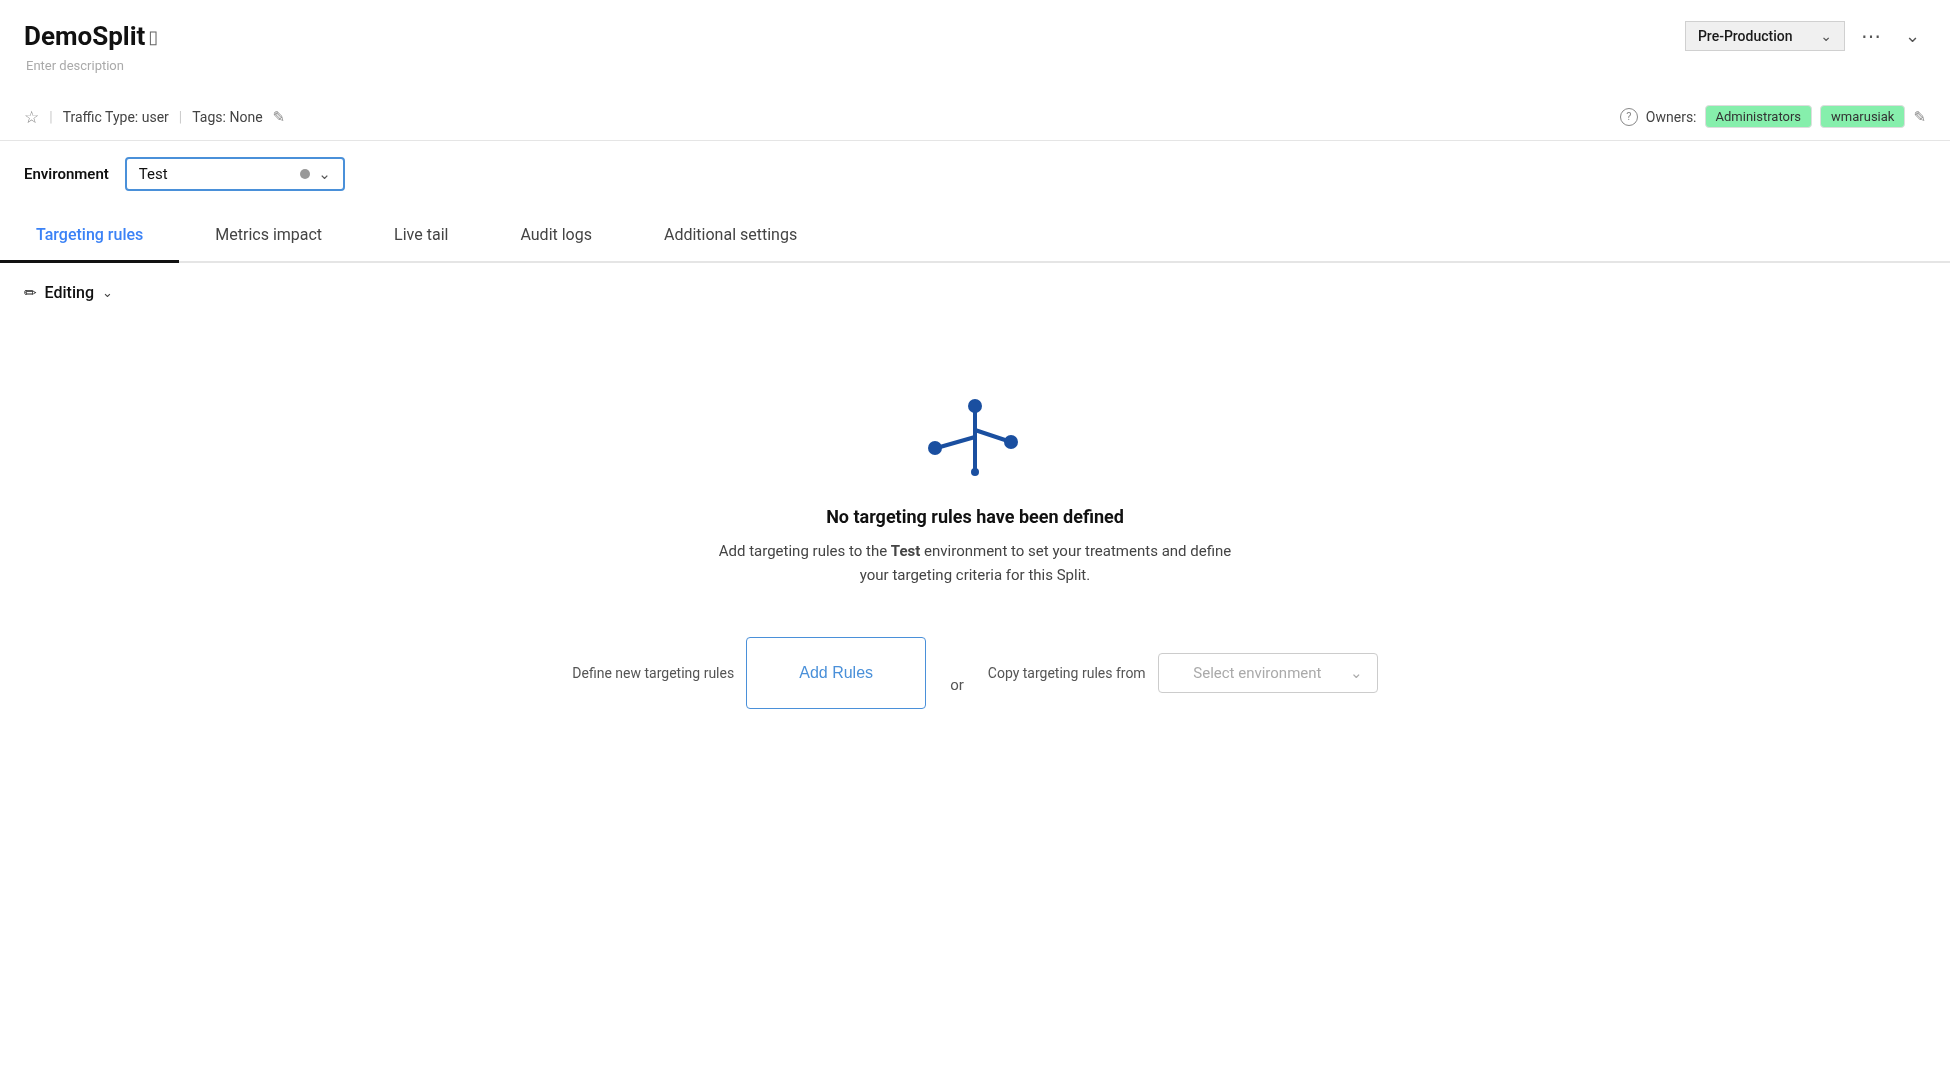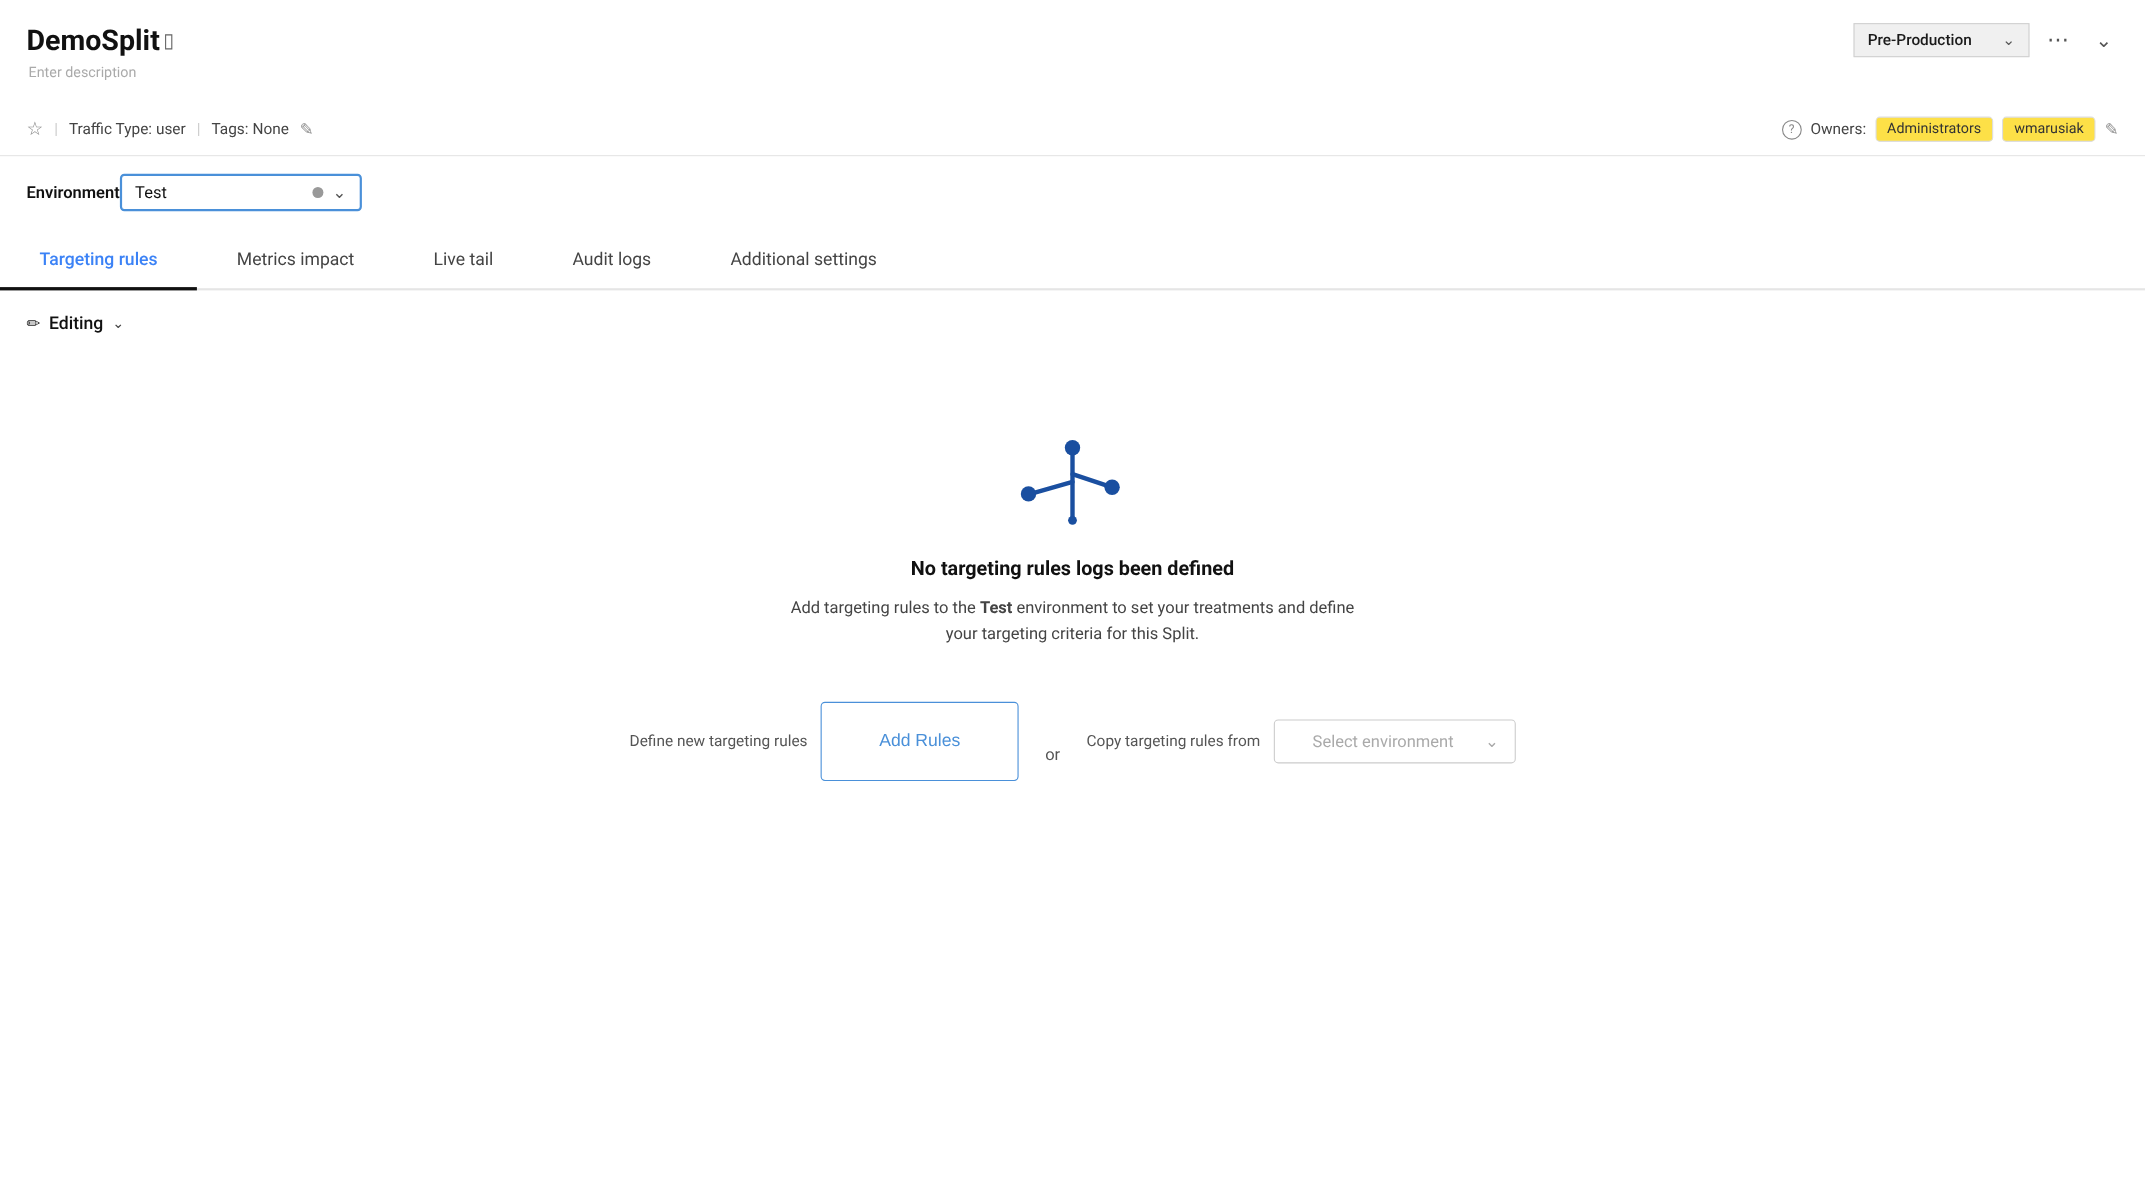--- a/index.html
+++ b/index.html
@@ -154,38 +154,39 @@
       border-radius: 50%;
       display: flex;
       align-items: center;
       justify-content: center;
       font-size: 11px;
       color: #888;
       cursor: pointer;
     }
 
     .owner-badge {
-      background: #fde047;
+      background: #86efac;
       border: 1px solid #ddd;
       border-radius: 4px;
       padding: 3px 10px;
       font-size: 13px;
       color: #333;
     }
 
     .edit-owners-icon {
       color: #888;
       cursor: pointer;
       font-size: 15px;
     }
 
     
     .env-row {
       display: flex;
       align-items: center;
+      gap: 16px;
       padding: 16px 24px 0 24px;
       margin-bottom: 0;
     }
 
     .env-label {
       font-weight: 600;
       font-size: 15px;
       color: #111;
     }
 
@@ -429,21 +430,21 @@
 
     <line x1="50" y1="45" x2="15" y2="55" stroke="#1a4fa0" stroke-width="4" stroke-linecap="round"></line>
     <circle cx="10" cy="56" r="7" fill="#1a4fa0"></circle>
 
     <line x1="50" y1="38" x2="80" y2="48" stroke="#1a4fa0" stroke-width="4" stroke-linecap="round"></line>
     <circle cx="86" cy="50" r="7" fill="#1a4fa0"></circle>
 
     <circle cx="50" cy="80" r="4" fill="#1a4fa0"></circle>
   </svg>
 
-  <div class="empty-title">No targeting rules logs been defined</div>
+  <div class="empty-title">No targeting rules have been defined</div>
 
   <div class="empty-desc">
     <span>Add targeting rules to the </span><strong>Test</strong><span> environment to set your treatments and define your targeting criteria for this Split.</span>
   </div>
 
   <div class="actions-row">
     <div class="action-group">
       <span class="action-group-label">Define new targeting rules</span>
       <button class="add-rules-btn">Add Rules</button>
     </div>

